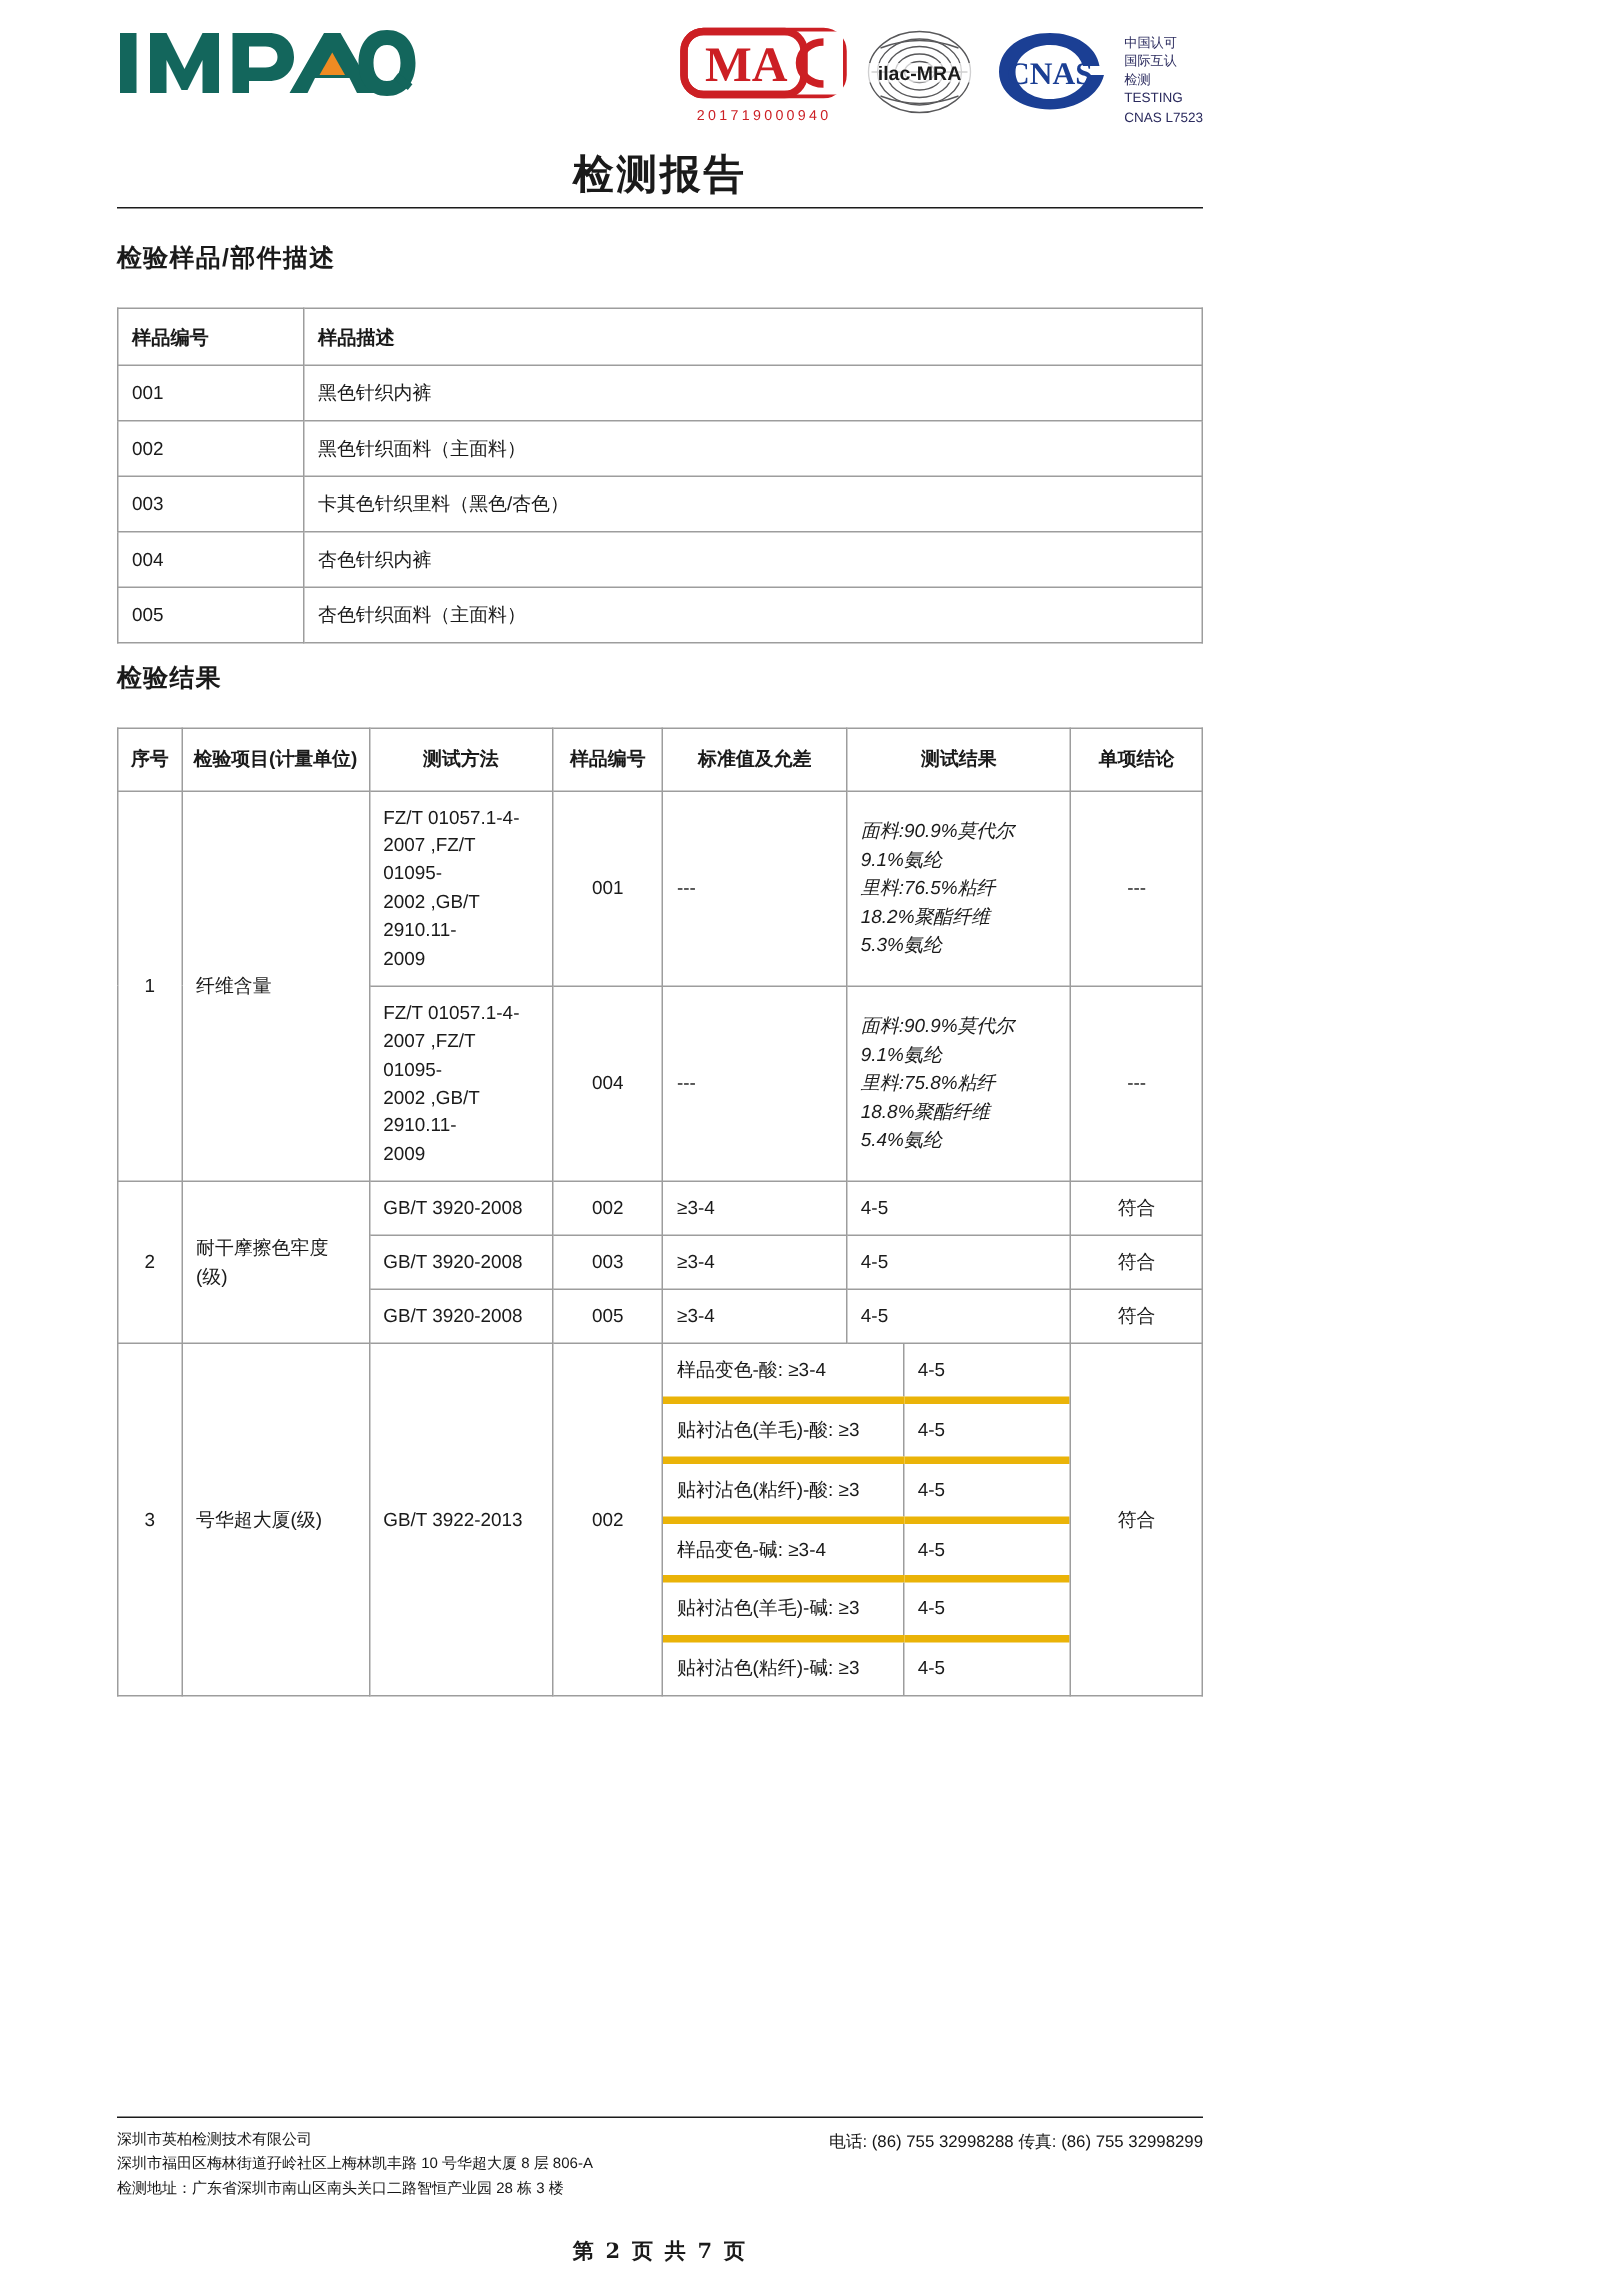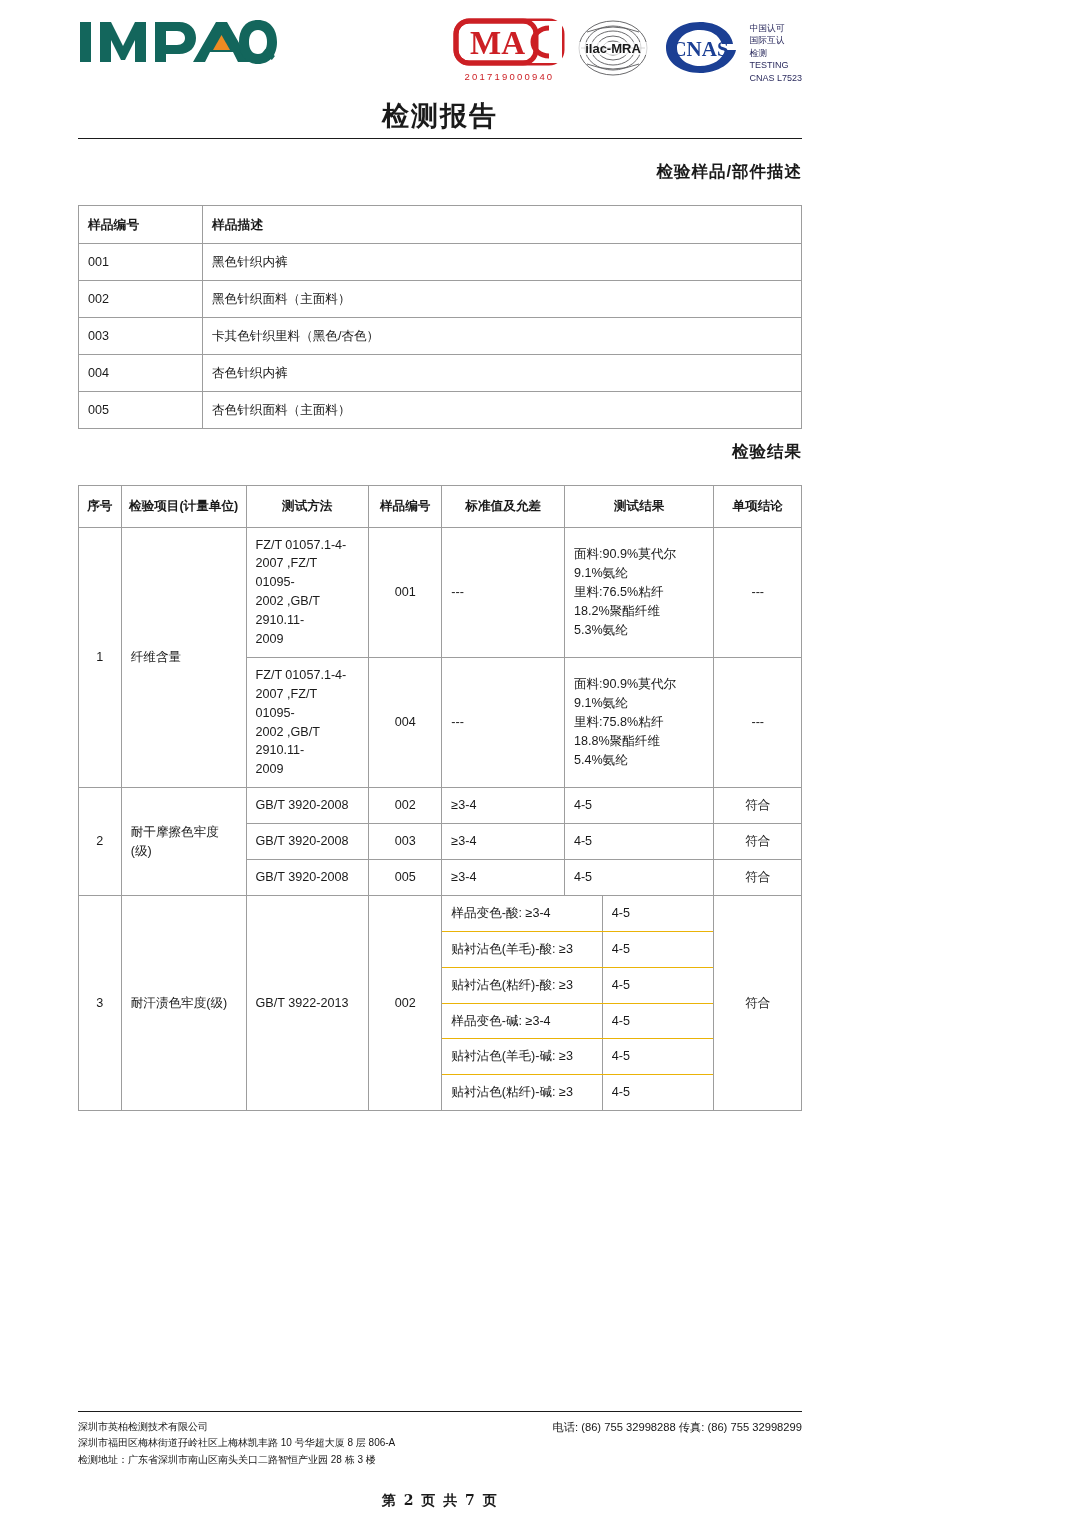--- a/index.html
+++ b/index.html
@@ -43,21 +43,21 @@
     font-family: "DejaVu Serif", "Liberation Serif", serif;
   }
   .meta-row {
     display: flex; justify-content: space-between; align-items: baseline;
     font-size: 14.5px; font-weight: bold; margin-top: 26px; margin-bottom: 10px;
     letter-spacing: 0.2px;
   }
   .rule { border-top: 1.6px solid #1b1b1b; margin-bottom: 22px; }
 
   .section-title {
-    text-align: right; font-size: 16.5px; font-weight: bold; letter-spacing: 1px;
+    text-align: left; font-size: 16.5px; font-weight: bold; letter-spacing: 1px;
     margin: 12px 0 22px 0;
     font-family: Liberation Sans, sans-serif;
   }
 
   
   table { border-collapse: collapse; width: 100%; }
   .tbl td, .tbl th {
     border: 1px solid #9d9d9d;
     font-size: 12.6px; font-weight: normal;
     padding: 7px 9px; vertical-align: middle; text-align: left;
@@ -77,27 +77,27 @@
 
   .rc-no { width: 50px; }
   .rc-item { width: 162px; }
   .rc-method { width: 146px; }
   .rc-sample { width: 88px; }
   .rc-std { width: 160px; }
   .rc-result { width: 162px; }
   .rc-conc { width: 112px; }
 
   .multi { line-height: 2.05; }
-  .multi div { white-space: nowrap; }
+  .multi div { white-space: nowrap; font-style: italic; }
   .method-txt { line-height: 2.05; }
 
   .subrow td { border: 1px solid #9d9d9d; }
   .sub-tbl { border-collapse: collapse; width: 100%; }
   .sub-tbl td {
-    border: none; border-bottom: 1px solid #eab308;
+    border: none; border-bottom: 5px solid #eab308;
     padding: 8px 9px; font-size: 12.6px; line-height: 1.5; vertical-align: middle;
   }
   .sub-tbl tr:last-child td { border-bottom: none; }
   .sub-std { width: 160px; border-right: 1px solid #9d9d9d !important; }
 
   
   .footer {
     position: absolute; left: 78px; right: 78px; bottom: 18px;
   }
   .footer-rule { border-top: 1.4px solid #1b1b1b; margin-bottom: 7px; }
@@ -292,21 +292,21 @@
     <tr>
       <td>GB/T 3920-2008</td>
       <td class="c-center">005</td>
       <td>≥3-4</td>
       <td>4-5</td>
       <td class="c-center">符合</td>
     </tr>
 
     <tr class="subrow">
       <td class="c-center">3</td>
-      <td>耐汗渍色牢度(级)</td>
+      <td>号华超大厦(级)</td>
       <td>GB/T 3922-2013</td>
       <td class="c-center">002</td>
       <td colspan="2" style="padding:0;">
         <table class="sub-tbl">
           <tbody>
                 <tr>
             <td class="sub-std">样品变色-酸: ≥3-4</td>
             <td>4-5</td>
           </tr>
           <tr>

